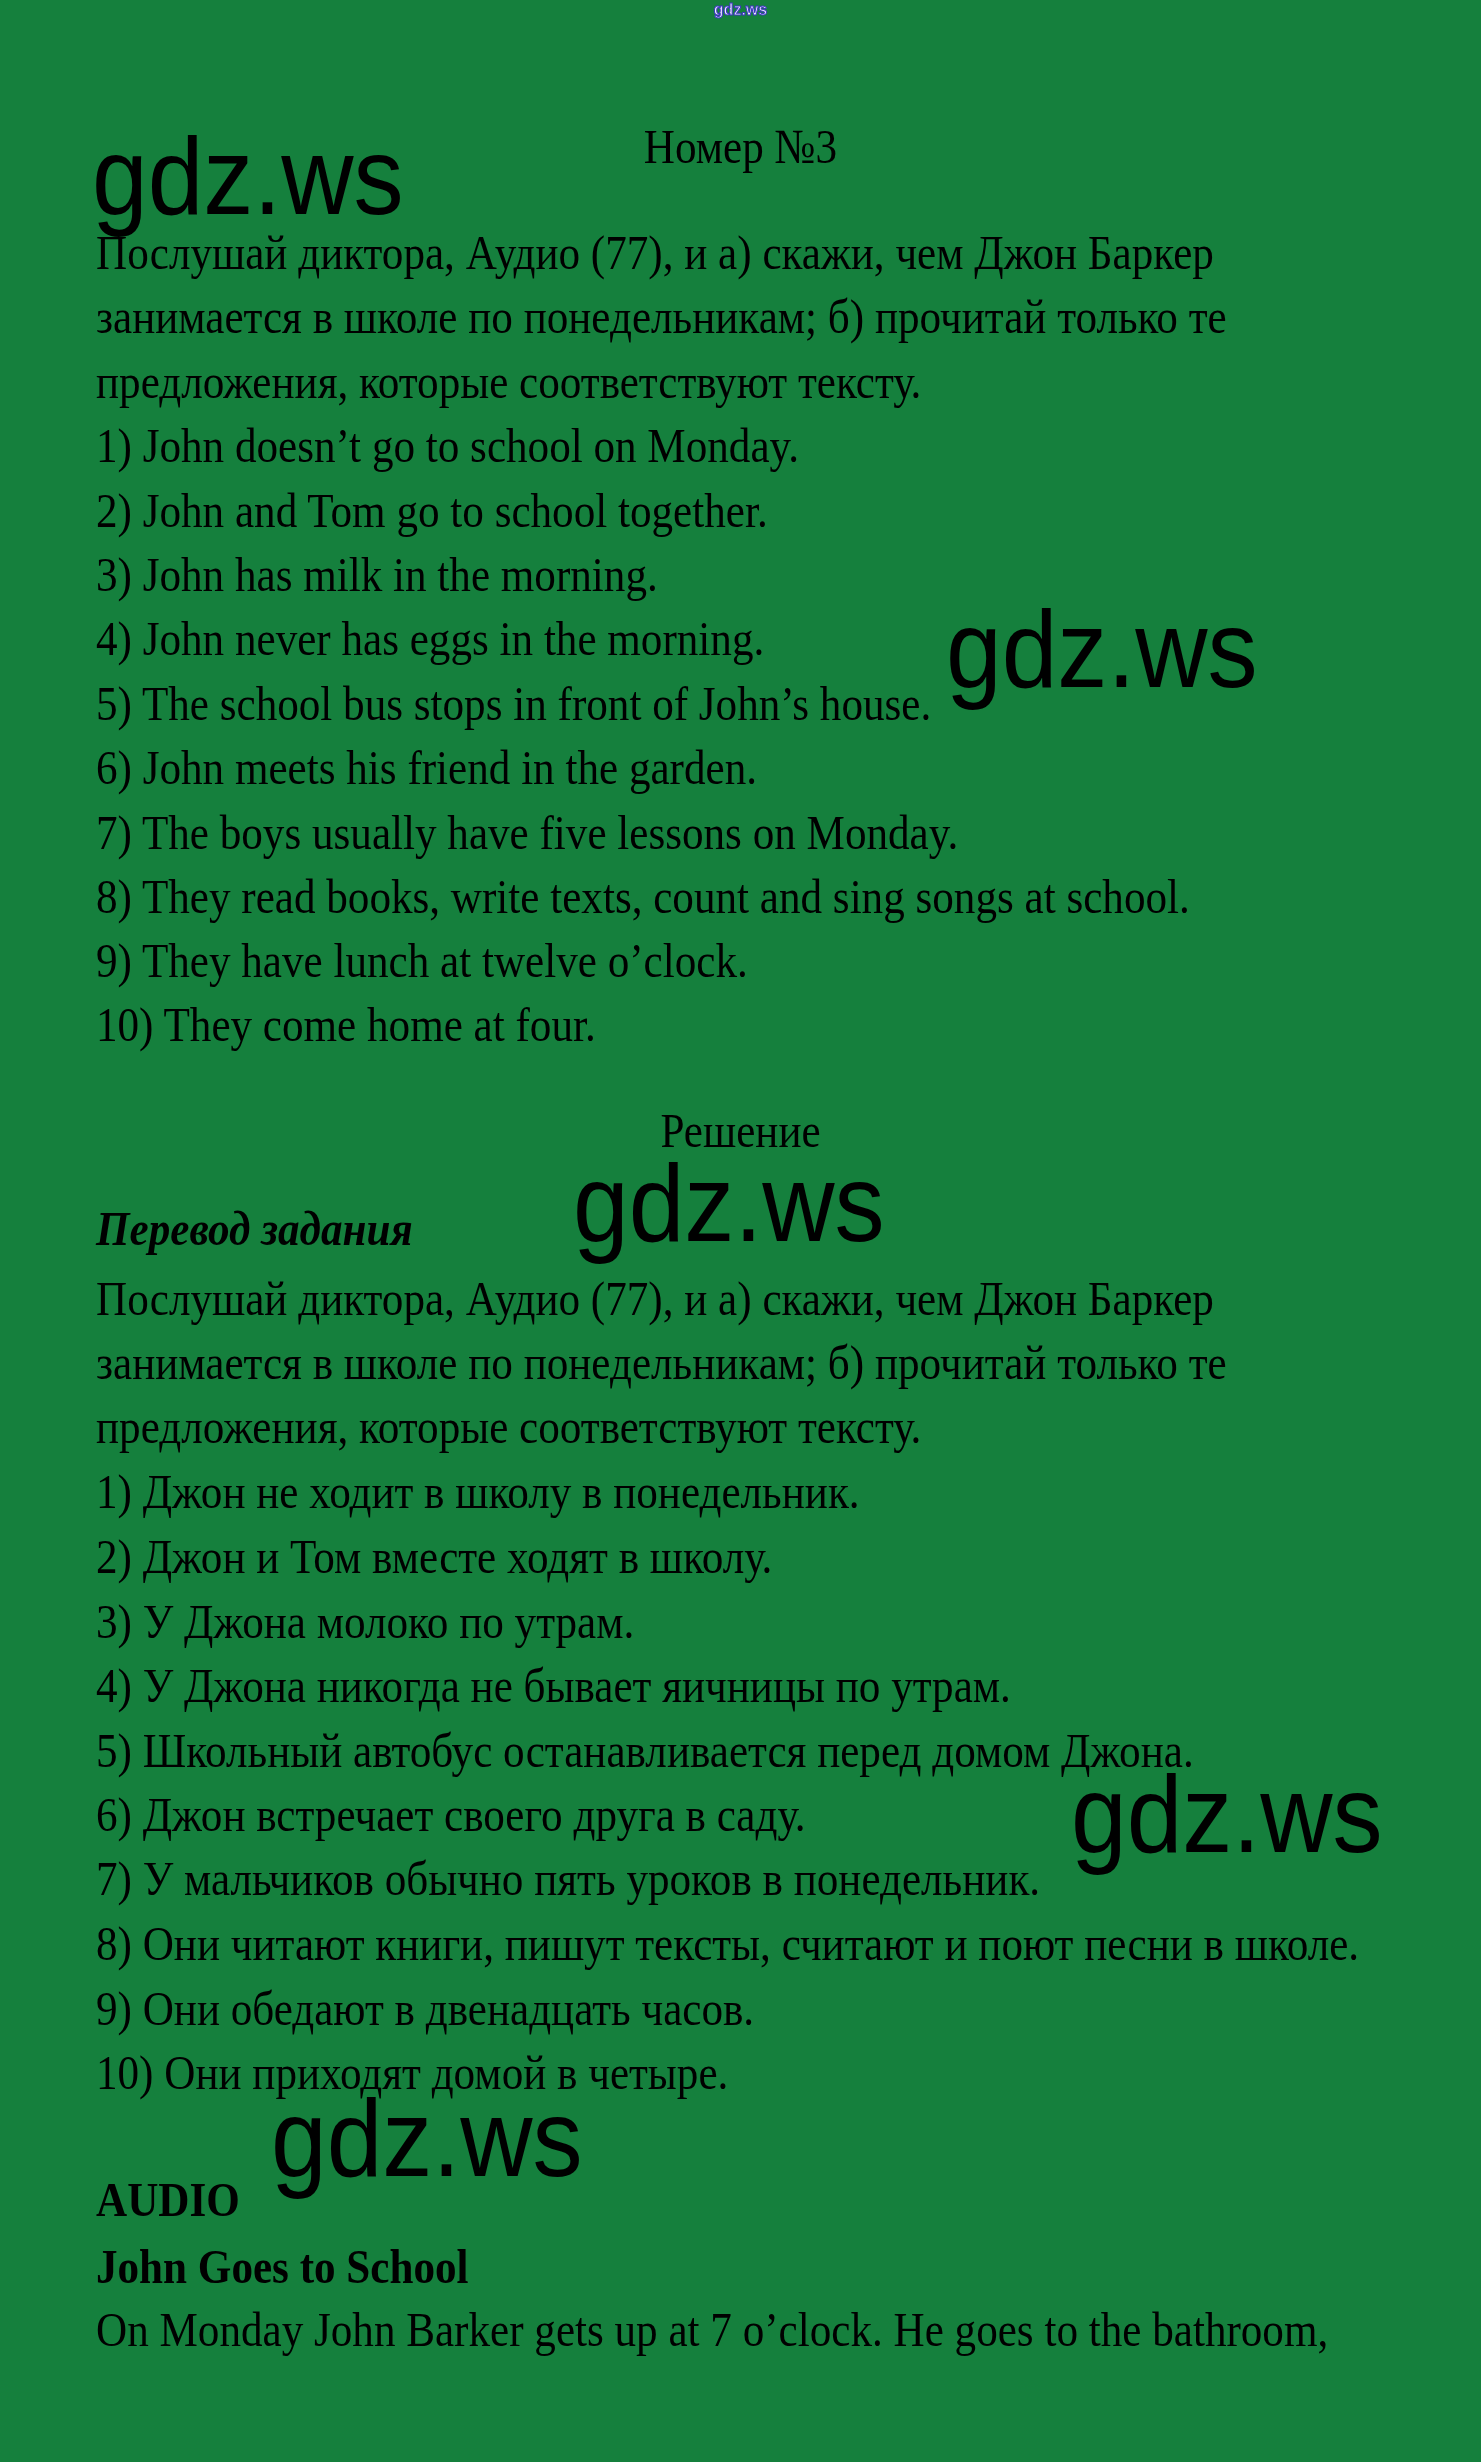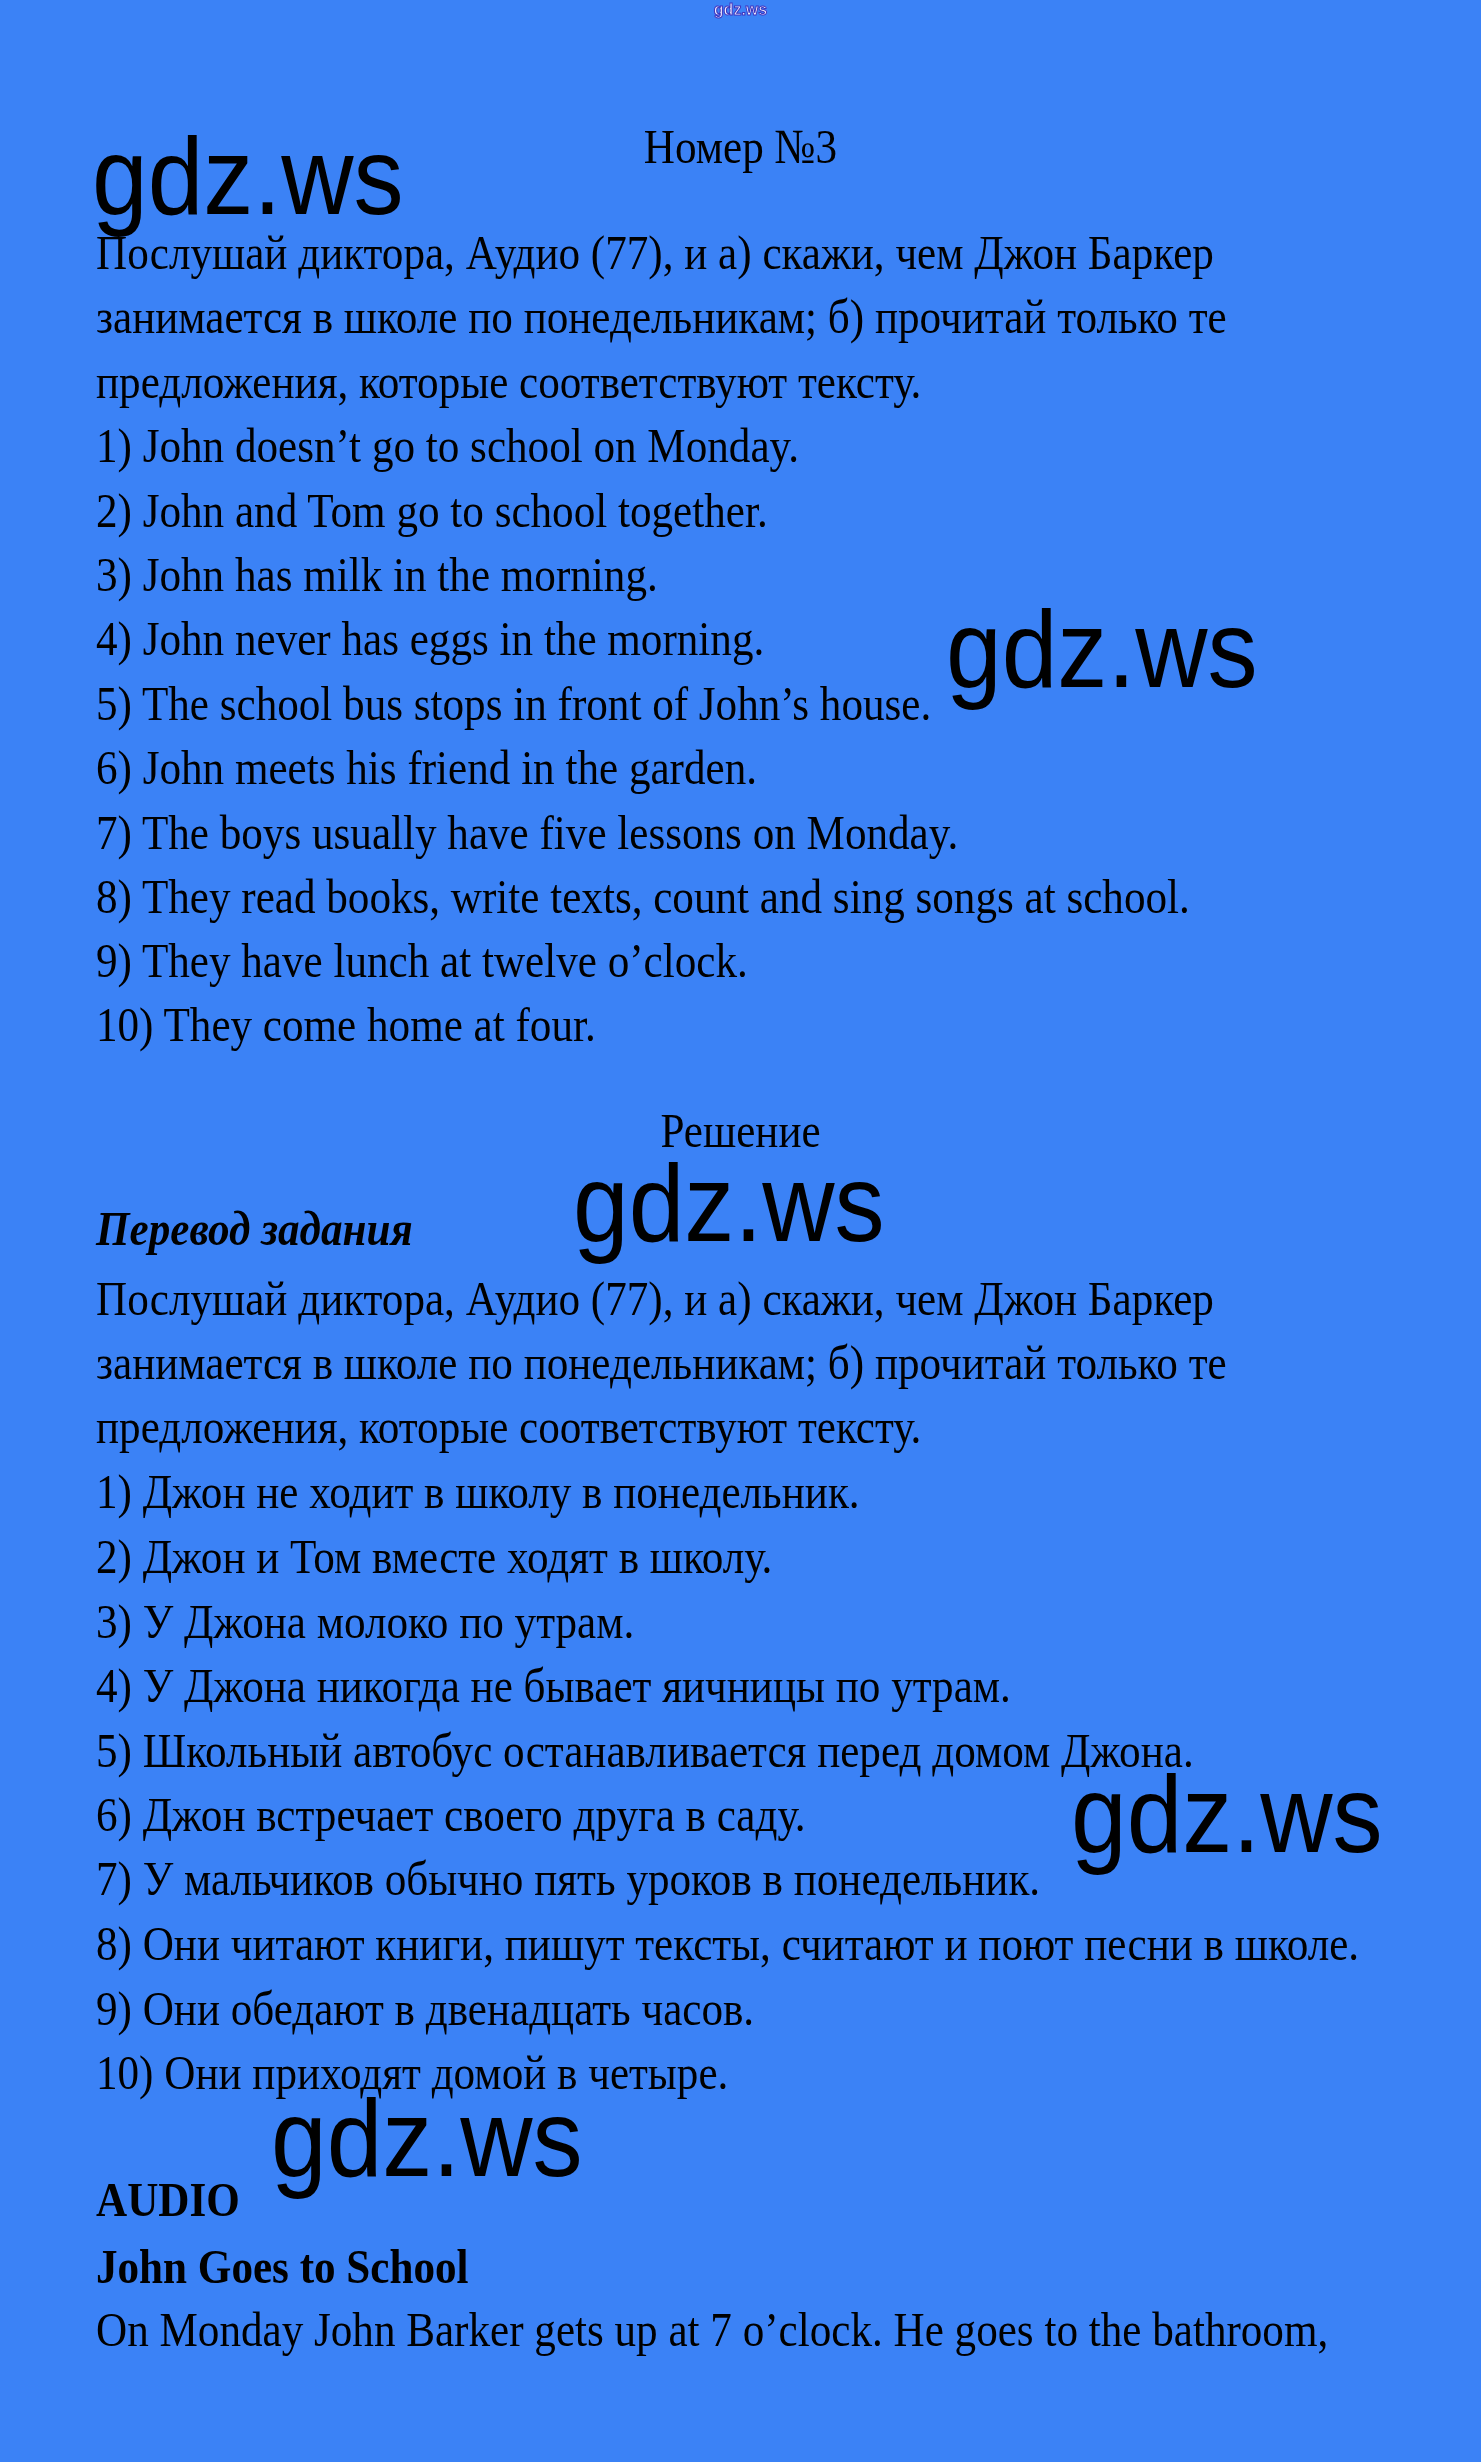--- a/index.html
+++ b/index.html
@@ -4,21 +4,21 @@
 <style>
   html, body {
     margin: 0;
     padding: 0;
     background: #ffffff;
   }
   #page {
     position: relative;
     width: 1481px;
     height: 2462px;
-    background: #3b82f6;
+    background: #15803d;
     overflow: hidden;
     font-family: "Liberation Serif", "DejaVu Serif", serif;
     color: #000000;
   }
   
   .line {
     position: absolute;
     left: 96px;
     font-size: 49px;
     line-height: 49px;

